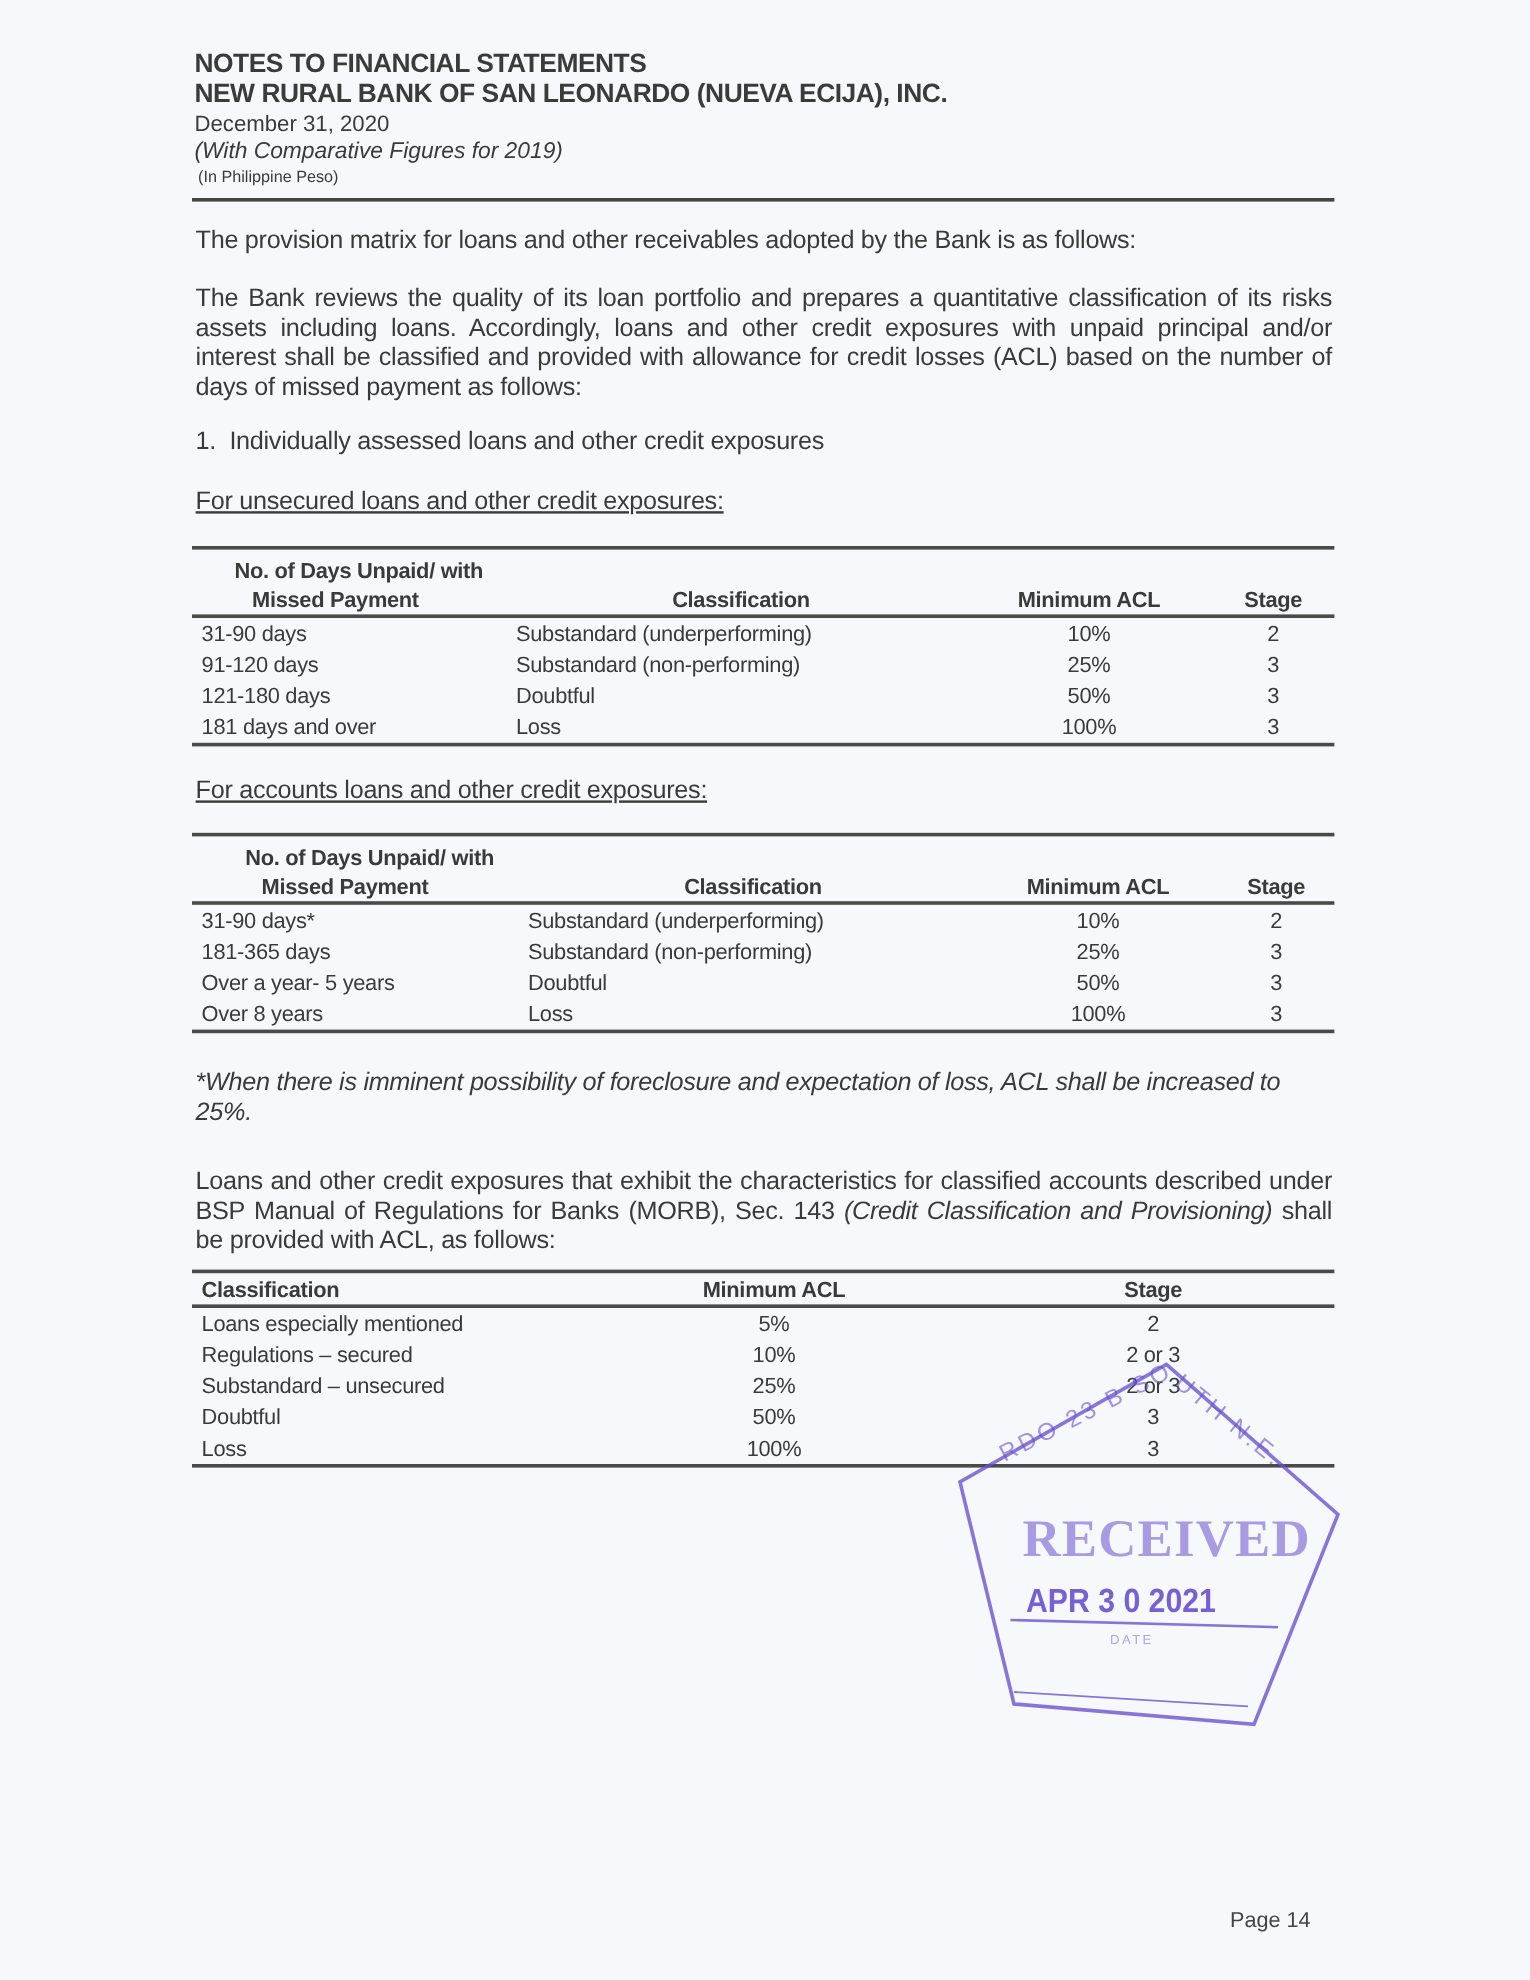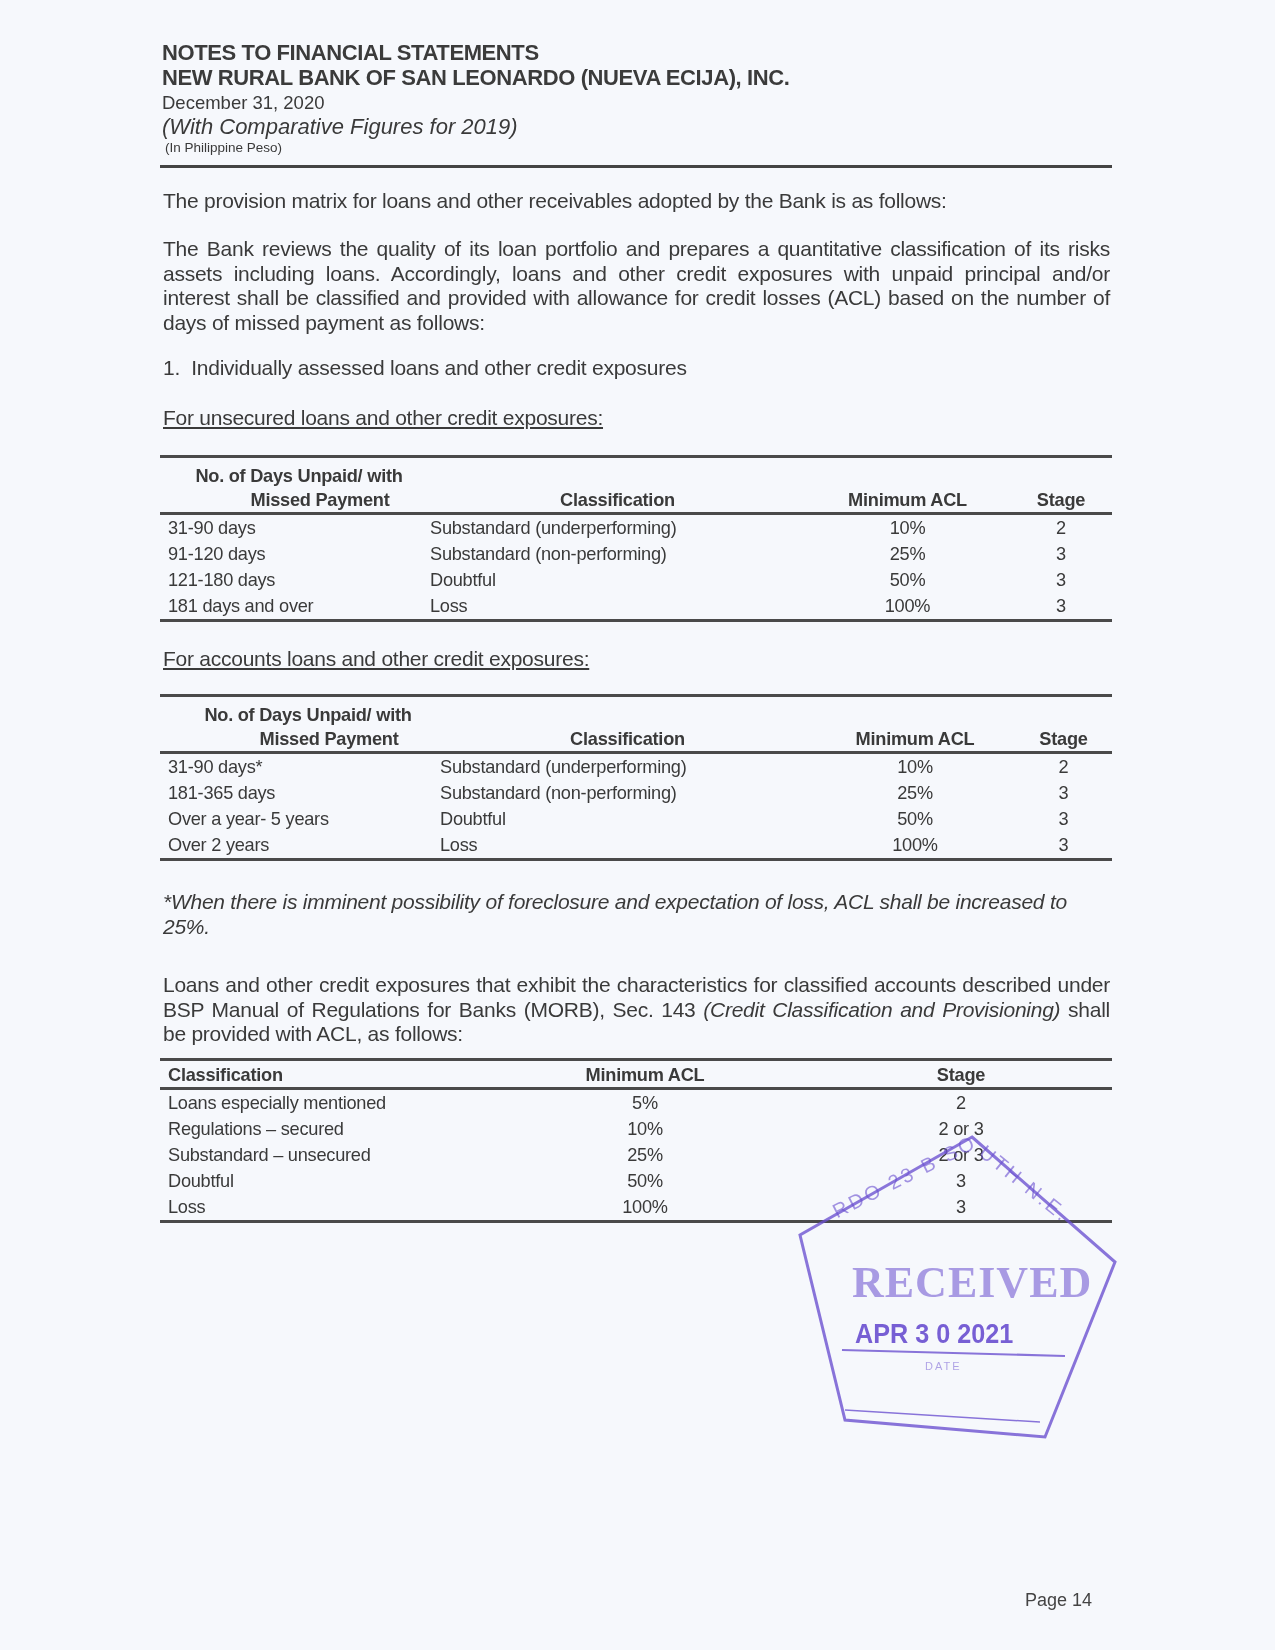--- a/index.html
+++ b/index.html
@@ -6,38 +6,38 @@
   body {
     width: 1275px; height: 1650px; position: relative; overflow: hidden;
     background: #f6f8fc;
     font-family: "Liberation Sans", sans-serif;
     color: #3a3a3a;
   }
   .abs { position: absolute; }
   .page-head { left: 162px; top: 40px; width: 950px; }
   .h-title { font-size: 22px; font-weight: bold; line-height: 25px; letter-spacing: -0.4px; color: #3b3b3b; }
   .h-date { font-size: 18.5px; line-height: 24px; margin-top: 1px; }
-  .h-italic { font-size: 22px; font-style: italic; line-height: 24px; }
+  .h-italic { font-size: 19px; font-style: italic; line-height: 24px; }
   .h-unit { font-size: 13.5px; line-height: 17px; padding-left: 3px; }
   .head-rule { left: 160px; top: 165px; width: 952px; height: 3px; background: #444; }
 
   .para { left: 163px; width: 947px; font-size: 21px; line-height: 24.5px; letter-spacing: -0.25px; }
   .justify { text-align: justify; text-align-last: left; }
   .ul { text-decoration: underline; }
   .it { font-style: italic; }
 
   table.grid { position: absolute; left: 160px; width: 952px; border-collapse: collapse; font-size: 18.2px; letter-spacing: -0.25px; }
   table.grid thead tr.top th { border-top: 3px solid #4a4a4a; height: 6px; padding: 0; }
   table.grid th { font-weight: bold; padding: 0; line-height: 24px; vertical-align: bottom; border-bottom: 3px solid #4a4a4a; }
   table.grid td { padding: 0; line-height: 26px; height: 26px; }
   table.grid tbody tr:last-child td { border-bottom: 3px solid #4a4a4a; margin-left: 48px; }
   .c { text-align: center; }
   .l { text-align: left; }
   .hl1 { display: block; text-align: center; padding-left: 8px; }
-  .hl2 { display: block; text-align: center; padding-left: 50px; }
+  .hl2 { display: block; text-align: left; padding-left: 50px; }
   .pl { padding-left: 8px !important; }
 
   .stamp { left: 0; top: 0; width: 1275px; height: 1650px; pointer-events: none; }
   .page-num { left: 1025px; top: 1590px; font-size: 18px; color: #444; }
 </style>
 </head>
 <body>
 
 <div class="abs page-head">
   <div class="h-title">NOTES TO FINANCIAL STATEMENTS</div>
@@ -141,21 +141,21 @@
       <td class="c">25%</td>
       <td class="c">3</td>
     </tr>
     <tr>
       <td class="pl">Over a year- 5 years</td>
       <td>Doubtful</td>
       <td class="c">50%</td>
       <td class="c">3</td>
     </tr>
     <tr>
-      <td class="pl">Over 2 years</td>
+      <td class="pl">Over 8 years</td>
       <td>Loss</td>
       <td class="c">100%</td>
       <td class="c">3</td>
     </tr>
   </tbody>
 </table>
 
 <div class="abs para it" style="top:890px">*When there is imminent possibility of foreclosure and expectation of loss, ACL shall be increased to 25%.</div>
 
 <div class="abs para justify" style="top:973px"><span>Loans and other credit exposures that exhibit the characteristics for classified accounts described under BSP Manual of Regulations for Banks (MORB), Sec. 143 </span><span class="it">(Credit Classification and Provisioning)</span><span> shall be provided with ACL, as follows:</span></div>

